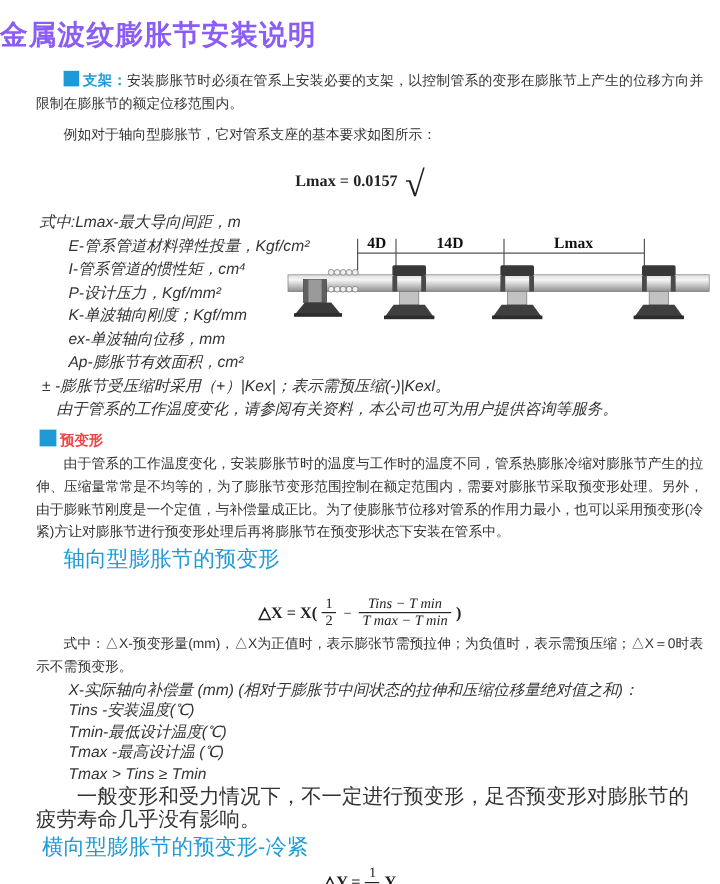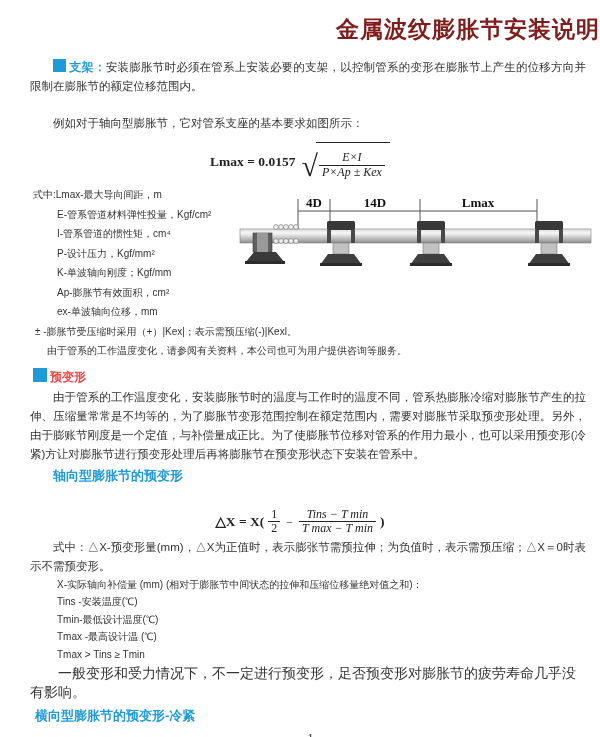--- a/index.html
+++ b/index.html
@@ -7,36 +7,36 @@
     position:relative;
     width:600px;height:737px;
     background:#ffffff;
     overflow:hidden;
     font-family:"Liberation Sans", sans-serif;
     color:#333333;
   }
   
   .doc-title{
     margin:14px 0 0 0;
-    text-align:right;
+    text-align:left;
     font-size:23px;
     font-weight:bold;
-    color:#7f1d1d;
+    color:#8b5cf6;
     letter-spacing:1px;
   }
   .para{
     margin:0 14px 0 30px;
     font-size:11.5px;
     line-height:19px;
     text-align:justify;
     text-indent:2em;
     color:#333;
   }
   .para.first{margin-top:13px;}
-  .para.second{margin-top:18px;}
+  .para.second{margin-top:7px;}
   .sec-marker{
     display:inline-block;
     width:13px;height:13px;
     background:#1e9bd7;
     vertical-align:-1px;
     margin-right:3px;
   }
   .sec-label{
     color:#1e9bd7;
     font-size:12px;
@@ -44,43 +44,44 @@
   }
   .h2-row{
     margin:5px 0 0 33px;
     font-size:12px;
     font-weight:bold;
     color:#ef4444;
     line-height:22px;
   }
   .h2-row .sec-marker{width:14px;height:14px;vertical-align:-1px;}
   .h3-blue{
-    font-size:13px;
-    font-weight:bold;
+    font-size:18px;
+    font-weight:normal;
     color:#1e9bd7;
     line-height:20px;
     margin:0;
   }
   .h3-axial{margin:2px 0 0 53px;}
   .h3-lateral{margin:4px 0 0 35px;}
   
   .defs{margin-top:5px;}
   .def-line{
-    font-size:10px;
+    font-size:13px;
     line-height:19.5px;
     color:#333;
     margin-left:57px;
+    font-style:italic;
   }
   .def-line.lead{margin-left:33px;}
   .def-line.pm{margin-left:35px;}
   .def-line.note{margin-left:47px;}
   .items .def-line{line-height:17.5px;}
   .note-indent{
     margin:1px 14px 0 30px;
-    font-size:14px;line-height:19px;text-indent:2em;color:#333;
+    font-size:17px;line-height:19px;text-indent:2em;color:#333;
   }
   .final-line{
     margin:13px 0 0 55px;
     font-size:11.5px;line-height:19px;color:#333;
   }
   
   .formula{
     text-align:center;
     font-family:Liberation Serif, serif;
     color:#222;
@@ -134,32 +135,31 @@
 
   <h1 class="doc-title">金属波纹膨胀节安装说明</h1>
 
   <p class="para first"><span class="sec-marker"></span><span class="sec-label">支架：</span><span>安装膨胀节时必须在管系上安装必要的支架，以控制管系的变形在膨胀节上产生的位移方向并限制在膨胀节的额定位移范围内。</span></p>
 
   <p class="para second">例如对于轴向型膨胀节，它对管系支座的基本要求如图所示：</p>
 
   <div class="formula formula-1">
     <span class="f-bold">Lmax = 0.0157</span><span class="sqrt">
         <span class="rsign">√</span>
-        <span class="rbody"><span class="frac ital"><span class="fn">E×I</span><span class="fd">P×Ap ± Kex</span></span></span>
       </span>
   </div>
 
   <div class="defs">
     <div class="def-line lead">式中:Lmax-最大导向间距，m</div>
     <div class="def-line">E-管系管道材料弹性投量，Kgf/cm²</div>
     <div class="def-line">I-管系管道的惯性矩，cm⁴</div>
     <div class="def-line">P-设计压力，Kgf/mm²</div>
     <div class="def-line">K-单波轴向刚度；Kgf/mm</div>
+    <div class="def-line">ex-单波轴向位移，mm</div>
     <div class="def-line">Ap-膨胀节有效面积，cm²</div>
-    <div class="def-line">ex-单波轴向位移，mm</div>
     <div class="def-line pm">± -膨胀节受压缩时采用（+）|Kex|；表示需预压缩(-)|Kexl。</div>
     <div class="def-line note">由于管系的工作温度变化，请参阅有关资料，本公司也可为用户提供咨询等服务。</div>
   </div>
 
   <svg class="diagram" viewBox="0 0 357 102">
     <defs>
       <linearGradient id="pipeG" x1="0" y1="0" x2="0" y2="1">
         <stop offset="0" stop-color="#dcdcdc"></stop>
         <stop offset="0.3" stop-color="#f6f6f6"></stop>
         <stop offset="0.72" stop-color="#b8b8b8"></stop>

